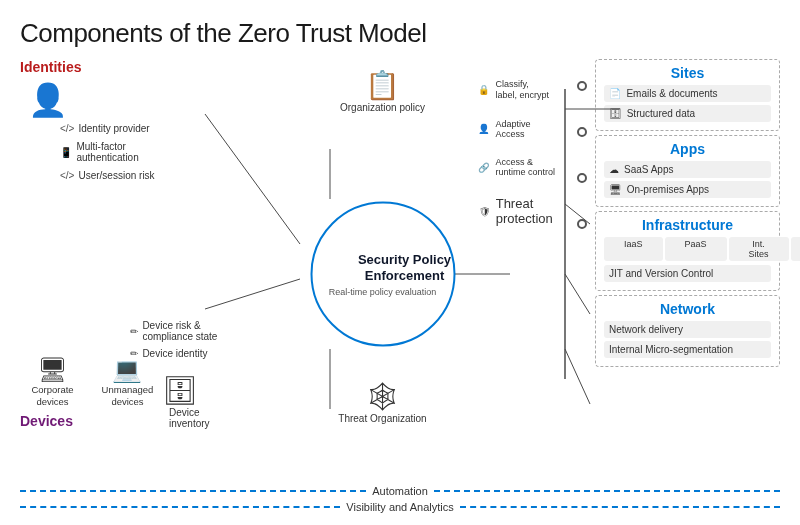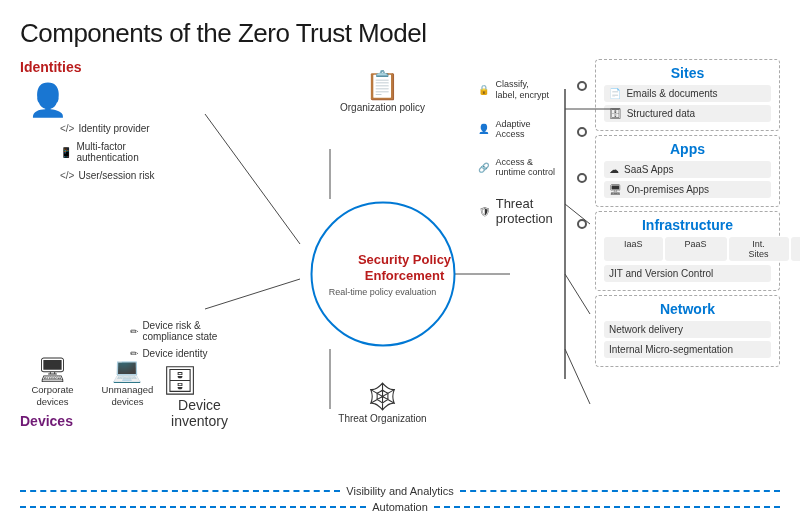--- a/index.html
+++ b/index.html
@@ -150,21 +150,21 @@
       display: flex;
       flex-direction: column;
       align-items: center;
       justify-content: center;
       text-align: center;
       z-index: 2;
     }
     .circle-title {
       font-size: 13px;
       font-weight: 700;
-      color: #b91c1c;
+      color: #0f172a;
       line-height: 1.2;
       margin-left: 44px;
     }
     .circle-sub {
       font-size: 9px;
       color: #555;
       margin-top: 3px;
     }
 
     .threat-intel {
@@ -319,21 +319,21 @@
           <span>Device risk &amp;<br>compliance state</span>
         </div>
         <div class="device-prop-item">
           <span>✏</span>
           <span>Device identity</span>
         </div>
       </div>
 
       <div class="device-inventory">
         <span style="font-size:28px;">🗄</span>
-        <span style="font-size:14px;text-align:center;padding-left:39px;">Device inventory</span>
+        <span style="font-size:10px;padding-left:39px;">Device inventory</span>
       </div>
 
       <div class="devices-section">
         <div class="devices-row">
           <div class="device-box">
             <span style="font-size:24px;">🖥</span>
             <span class="device-label">Corporate devices</span>
           </div>
           <div class="device-box">
             <span style="font-size:24px;">💻</span>
@@ -460,23 +460,23 @@
       <line x1="545" y1="30" x2="545" y2="320" stroke="#4a4a4a" stroke-width="1.5"></line>
 
       <line x1="570" y1="50" x2="600" y2="50" stroke="#4a4a4a" stroke-width="1"></line>
     </svg>
 
   </div>
 
   <div class="bottom-bar">
     <div class="bottom-row">
       <div class="dashed-line"></div>
-      <span class="bottom-label">Visibility and Analytics</span>
+      <span class="bottom-label">Automation</span>
       <div class="dashed-line"></div>
     </div>
     <div class="bottom-row">
       <div class="dashed-line"></div>
-      <span class="bottom-label">Automation</span>
+      <span class="bottom-label">Visibility and Analytics</span>
       <div class="dashed-line"></div>
     </div>
   </div>
 
 </div>
 
 </body></html>

